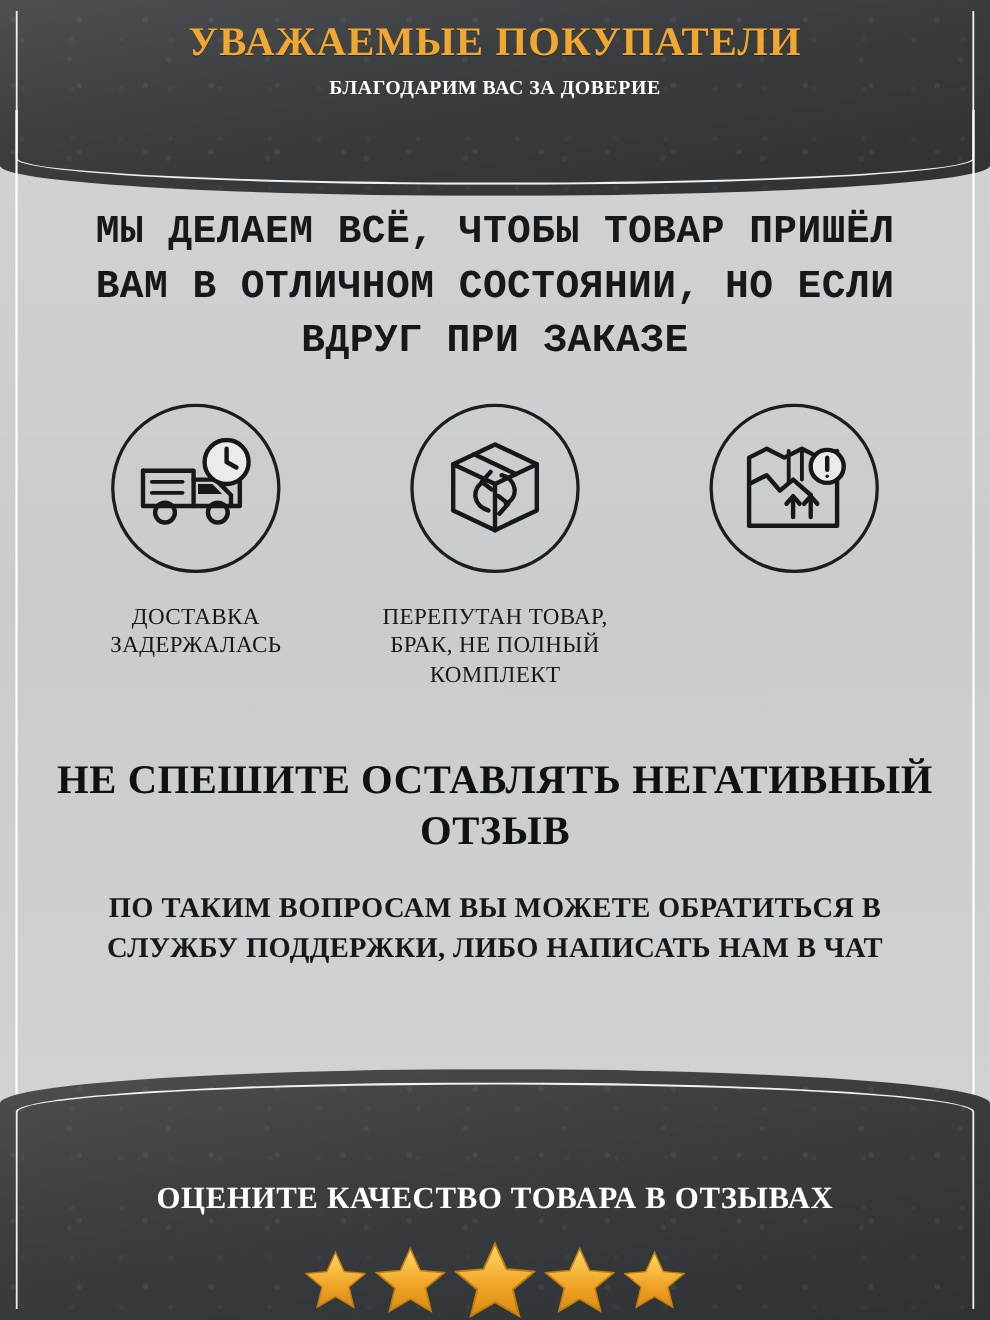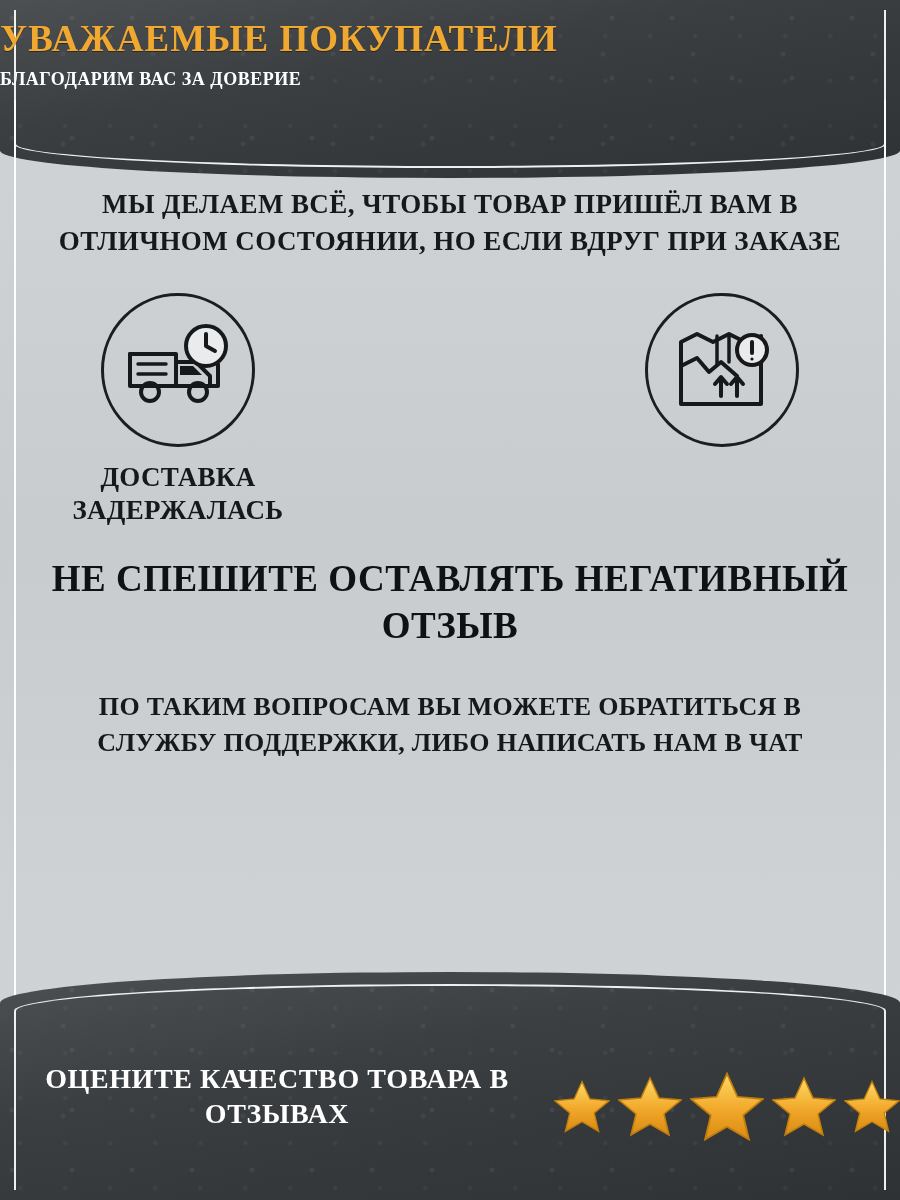--- a/index.html
+++ b/index.html
@@ -85,21 +85,21 @@
     border-right: 2px solid #ffffff;
     pointer-events: none;
   }
 
   
   .header {
     position: absolute;
     top: 18px;
     left: 0;
     right: 0;
-    text-align: left;
+    text-align: center;
     z-index: 5;
   }
 
   .header-title {
     font-size: 37px;
     font-weight: bold;
     letter-spacing: 1px;
     color: #f0a830;
     line-height: 1.15;
     text-shadow: 0 1px 0 rgba(0,0,0,0.4);
@@ -118,25 +118,26 @@
   .main {
     position: absolute;
     top: 186px;
     left: 40px;
     right: 40px;
     text-align: center;
     color: #16181a;
   }
 
   .intro {
-    font-size: 27px;
+    font-size: 36px;
     font-weight: bold;
     line-height: 1.38;
     letter-spacing: 0.4px;
     padding: 0 12px;
+    font-family: Liberation Mono, monospace;
   }
 
   
   .icons-row {
     display: flex;
     justify-content: space-between;
     align-items: flex-start;
     margin-top: 32px;
     padding: 0 18px;
   }
@@ -153,58 +154,58 @@
     height: 154px;
     border-radius: 50%;
     border: 3px solid #1b1d1f;
     display: flex;
     align-items: center;
     justify-content: center;
     background: transparent;
   }
 
   .icon-caption {
-    margin-top: 14px;
-    font-size: 27px;
-    font-weight: bold;
+    margin-top: 26px;
+    font-size: 21px;
+    font-weight: normal;
     line-height: 1.25;
     letter-spacing: 0.3px;
     color: #16181a;
   }
 
   
   .headline {
-    margin-top: 28px;
+    margin-top: 61px;
     font-size: 37px;
     font-weight: bold;
     line-height: 1.26;
     letter-spacing: 0.5px;
     color: #0f1113;
   }
 
   .support {
-    margin-top: 40px;
+    margin-top: 28px;
     font-size: 26px;
     font-weight: bold;
     line-height: 1.38;
     letter-spacing: 0.3px;
     color: #16181a;
     padding: 0 10px;
   }
 
   
   .footer {
     position: absolute;
     bottom: 0;
     left: 0;
     right: 0;
     height: 228px;
     z-index: 6;
     display: flex;
-    flex-direction: row;
+    flex-direction: column;
     align-items: center;
     justify-content: flex-end;
     padding-top: 22px;
   }
 
   .footer-title {
     font-size: 28px;
     font-weight: bold;
     color: #ffffff;
     text-align: center;
@@ -266,20 +267,40 @@
               <circle cx="76" cy="68" r="9"></circle>
 
               <circle cx="84" cy="22" r="20" fill="#e9ebec"></circle>
               <path d="M84 10 L84 22 L93 27"></path>
             </g>
           </svg>
         </div>
         <div class="icon-caption">ДОСТАВКА ЗАДЕРЖАЛАСЬ</div>
       </div>
 
+      <div class="icon-item">
+        <div class="icon-circle">
+          <svg width="112" height="100" viewBox="0 0 112 100">
+            <g fill="none" stroke="#16181a" stroke-width="4" stroke-linejoin="round" stroke-linecap="round">
+
+              <path d="M18 28 L56 10 L94 28 L94 70 L56 88 L18 70 Z"></path>
+              <path d="M18 28 L56 46 L94 28"></path>
+              <path d="M56 46 L56 88"></path>
+
+              <path d="M37 19 L75 37"></path>
+
+              <path d="M46 44 C34 50 36 66 50 70"></path>
+              <path d="M52 35 L44 44 L53 51"></path>
+              <path d="M66 64 C78 58 76 42 62 38"></path>
+              <path d="M60 73 L68 64 L59 57"></path>
+            </g>
+          </svg>
+        </div>
+        <div class="icon-caption">ПЕРЕПУТАН ТОВАР, БРАК, НЕ ПОЛНЫЙ КОМПЛЕКТ</div>
+      </div>
 
       <div class="icon-item">
         <div class="icon-circle">
           <svg width="110" height="100" viewBox="0 0 110 100">
             <g fill="none" stroke="#16181a" stroke-width="4" stroke-linejoin="round" stroke-linecap="round">
 
               <path d="M14 22 L30 14 L46 22 L62 14 L78 22 L94 16 L94 84 L14 84 Z"></path>
 
               <path d="M14 46 L30 38 L42 52 L54 42 L70 56"></path>
 

